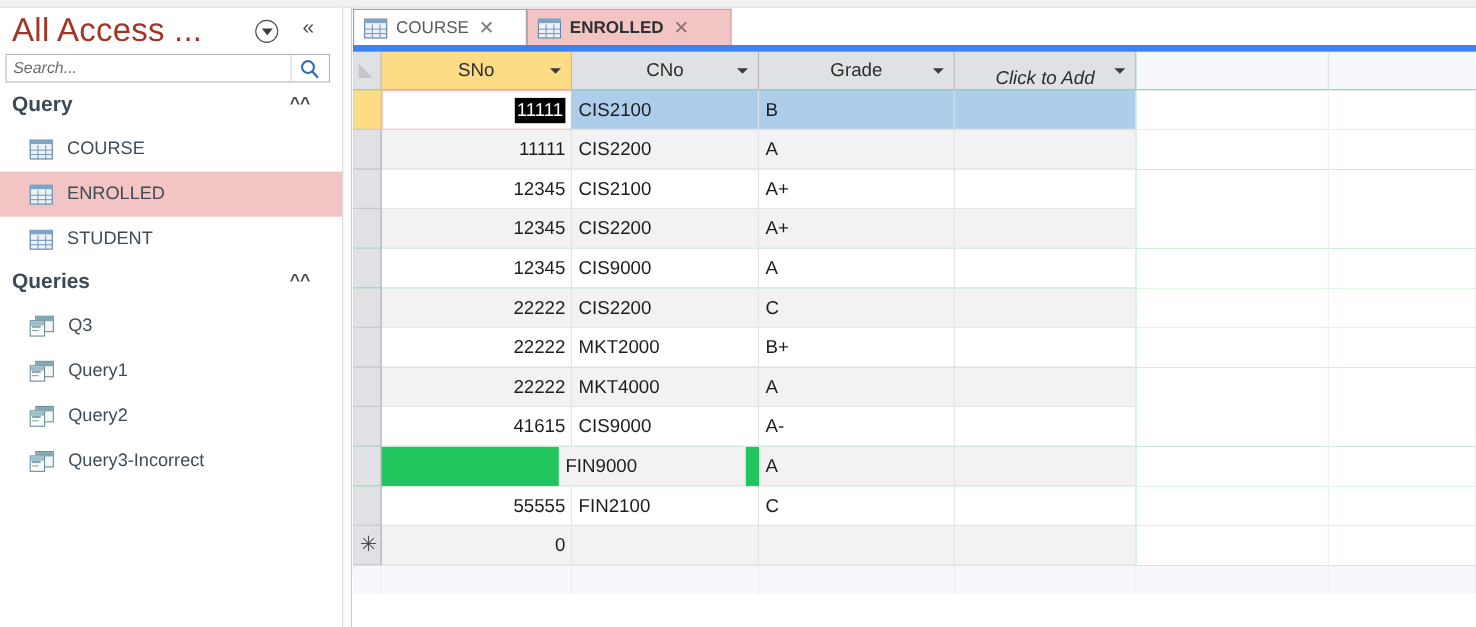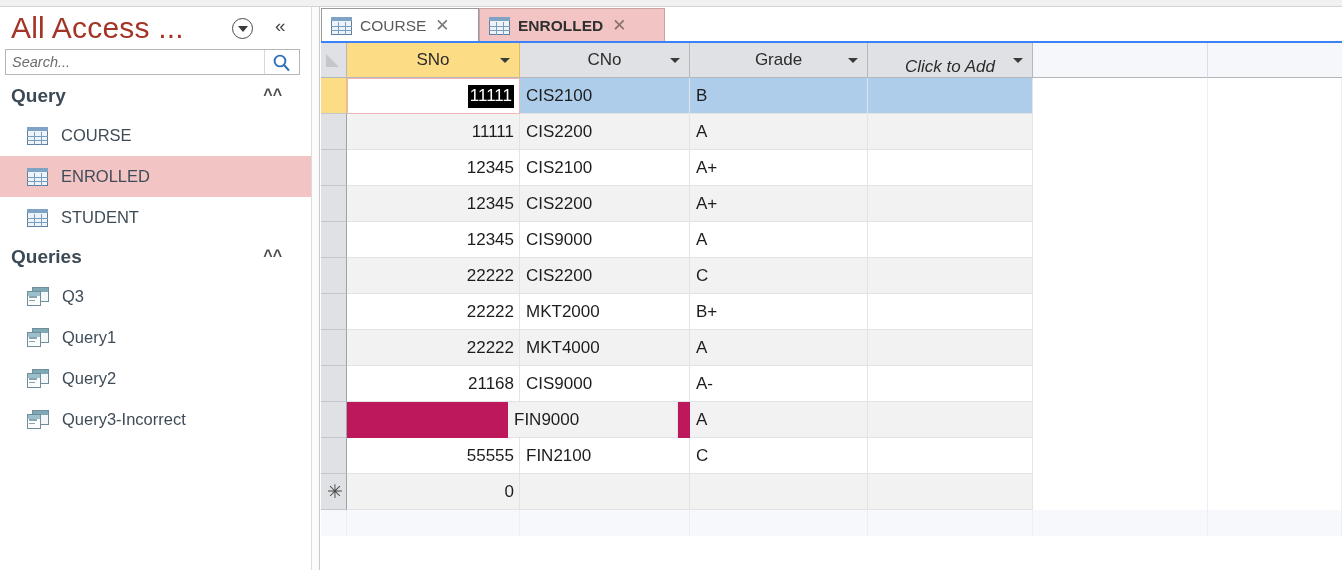--- a/index.html
+++ b/index.html
@@ -140,21 +140,21 @@
   .doc-tab.active .tab-label { color: #2f2f2f; font-weight: bold; }
   .doc-tab .tab-ico { margin-left: 9px; }
   .doc-tab .tab-close {
     font-size: 17px; color: #7a7a7a; padding-right: 10px; line-height: 18px;
   }
   .doc-tab.active .tab-close { color: #8a7070; }
 
   
   .sheet {
     position: absolute; left: 321px; top: 41px; width: 1021px; height: 480px;
-    background: #be185d; border-top: 2px solid #3b82f6;
+    background: #22c55e; border-top: 6px solid #3b82f6;
   }
   .sheet-inner { position: relative; width: 1021px; height: 478px; }
 
   .hdr-row { position: absolute; left: 0; top: 0; height: 35px; width: 1021px; }
   .hdr-cell {
     position: absolute; top: 0; height: 35px;
     background: #dfe1e5; border-right: 1px solid #b4b7bb;
     border-bottom: 1px solid #b4b7bb;
     display: flex; align-items: center; justify-content: center;
   }
@@ -492,21 +492,21 @@
           <div class="selbox"></div>
           <div class="cell num" style="left: 26px; width: 173px;">22222</div>
           <div class="cell txt" style="left: 199px; width: 170px;">MKT4000</div>
           <div class="cell txt" style="left: 369px; width: 178px;">A</div>
           <div class="cell txt" style="left: 547px; width: 165px;"></div>
           <div class="filler-col" style="left: 712px; width: 175px; background: rgb(255, 255, 255);"></div>
           <div class="filler-col" style="left: 887px; width: 134px; background: rgb(255, 255, 255);"></div>
         </div>
         <div class="row" style="top: 323px;">
           <div class="selbox"></div>
-          <div class="cell num white" style="left: 26px; width: 173px;">21168</div>
+          <div class="cell num white" style="left: 26px; width: 173px;">41615</div>
           <div class="cell txt white" style="left: 199px; width: 170px;">CIS9000</div>
           <div class="cell txt white" style="left: 369px; width: 178px;">A-</div>
           <div class="cell txt white" style="left: 547px; width: 165px;"></div>
           <div class="filler-col" style="left: 712px; width: 175px;"></div>
           <div class="filler-col" style="left: 887px; width: 134px;"></div>
         </div>
         <div class="row alt" style="top: 359px;">
           <div class="selbox"></div>
           <div class="cell txt" style="left: 187px; width: 170px;">FIN9000</div>
           <div class="cell txt" style="left: 369px; width: 178px;">A</div>

